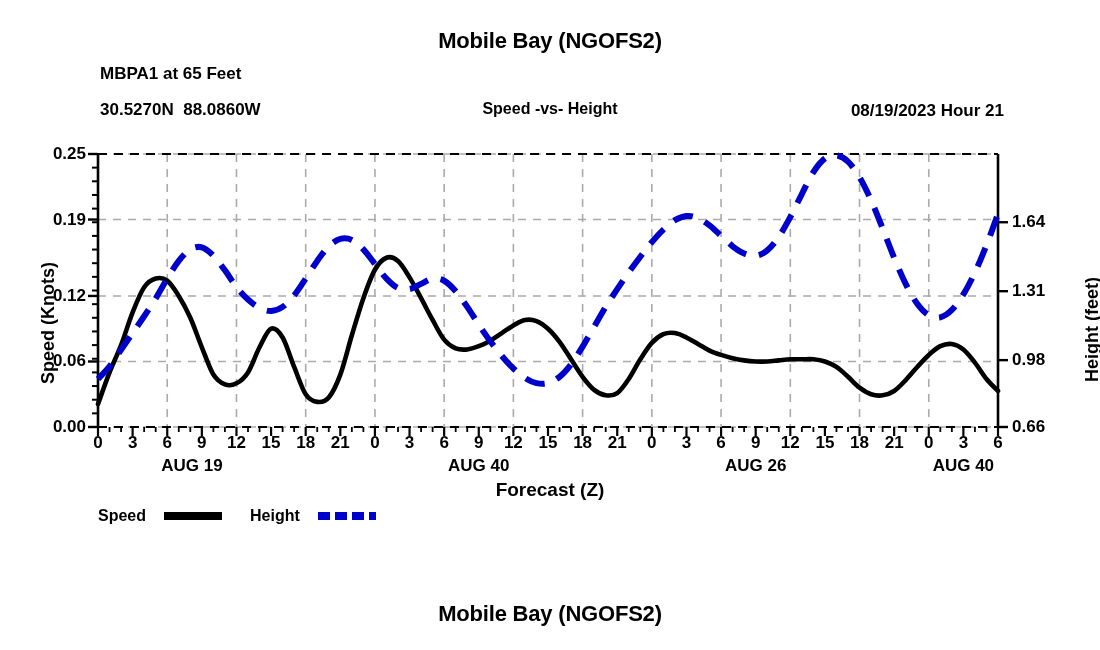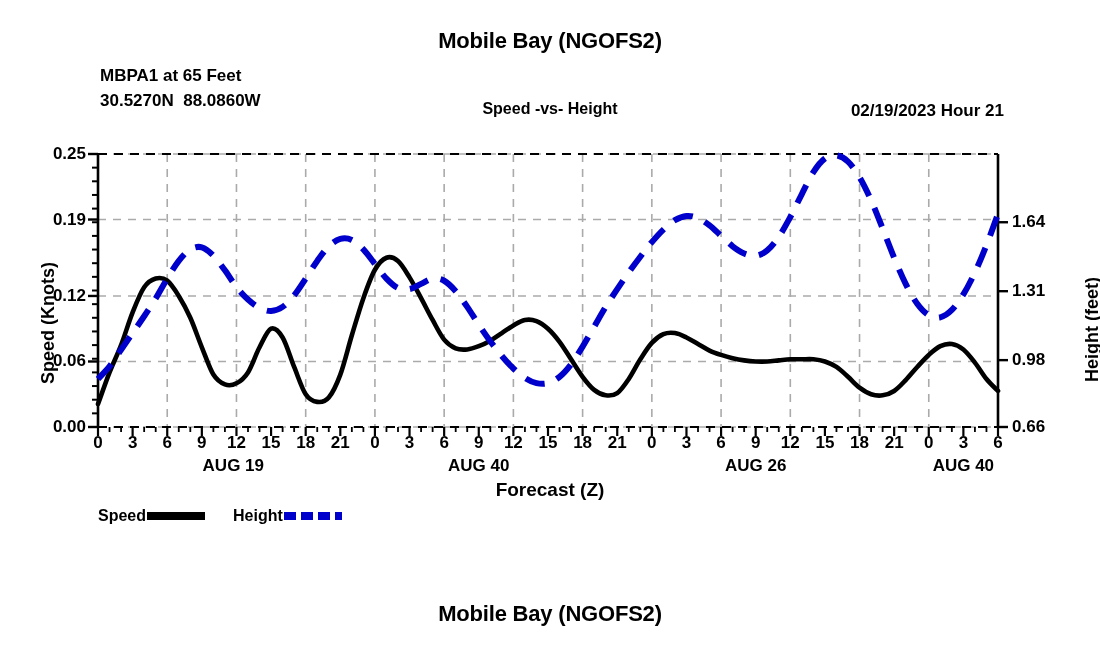--- a/index.html
+++ b/index.html
@@ -41,24 +41,24 @@
     top: 601px;
     width: 1100px;
     text-align: center;
     font-size: 22px;
     font-weight: bold;
     letter-spacing: -0.2px;
   }
   .hdr-left {
     position: absolute;
     left: 100px;
-    top: 63px;
-    font-size: 17px;
-    font-weight: bold;
-    line-height: 25px;
+    top: 56px;
+    font-size: 17px;
+    font-weight: bold;
+    line-height: 36px;
     white-space: pre;
   }
   .hdr-center {
     position: absolute;
     left: 0;
     top: 100px;
     width: 1100px;
     text-align: center;
     font-size: 16px;
     font-weight: bold;
@@ -153,21 +153,21 @@
     align-items: center;
     gap: 28px;
   }
   .legend-entry {
     display: flex;
     align-items: center;
   }
   .legend-entry .lbl {
     font-size: 16px;
     font-weight: bold;
-    margin-right: 1px;
+    margin-right: 18px;
     text-align: right;
   }
   .swatch-solid {
     width: 58px;
     height: 8px;
     background: #000000;
   }
   .swatch-dashed {
     width: 58px;
     height: 8px;
@@ -182,21 +182,21 @@
 <body>
 
 <div id="figure">
 
   <div class="main-title">Mobile Bay (NGOFS2)</div>
 
   <div class="hdr-left"><span>MBPA1 at 65 Feet</span>
 <span>30.5270N  88.0860W</span></div>
 
   <div class="hdr-center">Speed -vs- Height</div>
-  <div class="hdr-right">02/19/2023 Hour 21</div>
+  <div class="hdr-right">08/19/2023 Hour 21</div>
 
   <div class="ylabel-left">Speed (Knots)</div>
   <div class="ylabel-right">Height (feet)</div>
   <div class="xlabel">Forecast (Z)</div>
 
   <div id="ytick-left-holder">
       <div class="ytick" style="top: 427px;">0.00</div>
       <div class="ytick" style="top: 361.48px;">0.06</div>
       <div class="ytick" style="top: 295.96px;">0.12</div>
       <div class="ytick" style="top: 219.52px;">0.19</div>
@@ -231,21 +231,21 @@
       <div class="xtick" style="left: 755.692px;">9</div>
       <div class="xtick" style="left: 790.308px;">12</div>
       <div class="xtick" style="left: 824.923px;">15</div>
       <div class="xtick" style="left: 859.538px;">18</div>
       <div class="xtick" style="left: 894.154px;">21</div>
       <div class="xtick" style="left: 928.769px;">0</div>
       <div class="xtick" style="left: 963.385px;">3</div>
       <div class="xtick" style="left: 998px;">6</div>
     </div>
   <div id="day-holder">
-      <div class="daylabel" style="left: 184px; text-align: right;">AUG 19</div>
+      <div class="daylabel" style="left: 192px;">AUG 19</div>
       <div class="daylabel" style="left: 478.769px;">AUG 40</div>
       <div class="daylabel" style="left: 755.692px;">AUG 26</div>
       <div class="daylabel" style="left: 963.385px;">AUG 40</div>
     </div>
 
   <svg id="plot-svg" width="1100" height="650" style="position:absolute;left:0;top:0;">
       <line x1="98" y1="427" x2="998" y2="427" stroke="#aaaaaa" stroke-width="1.6" stroke-dasharray="8,7"></line>
       <line x1="98" y1="361.48" x2="998" y2="361.48" stroke="#aaaaaa" stroke-width="1.6" stroke-dasharray="8,7"></line>
       <line x1="98" y1="295.96000000000004" x2="998" y2="295.96000000000004" stroke="#aaaaaa" stroke-width="1.6" stroke-dasharray="8,7"></line>
       <line x1="98" y1="219.52" x2="998" y2="219.52" stroke="#aaaaaa" stroke-width="1.6" stroke-dasharray="8,7"></line>

